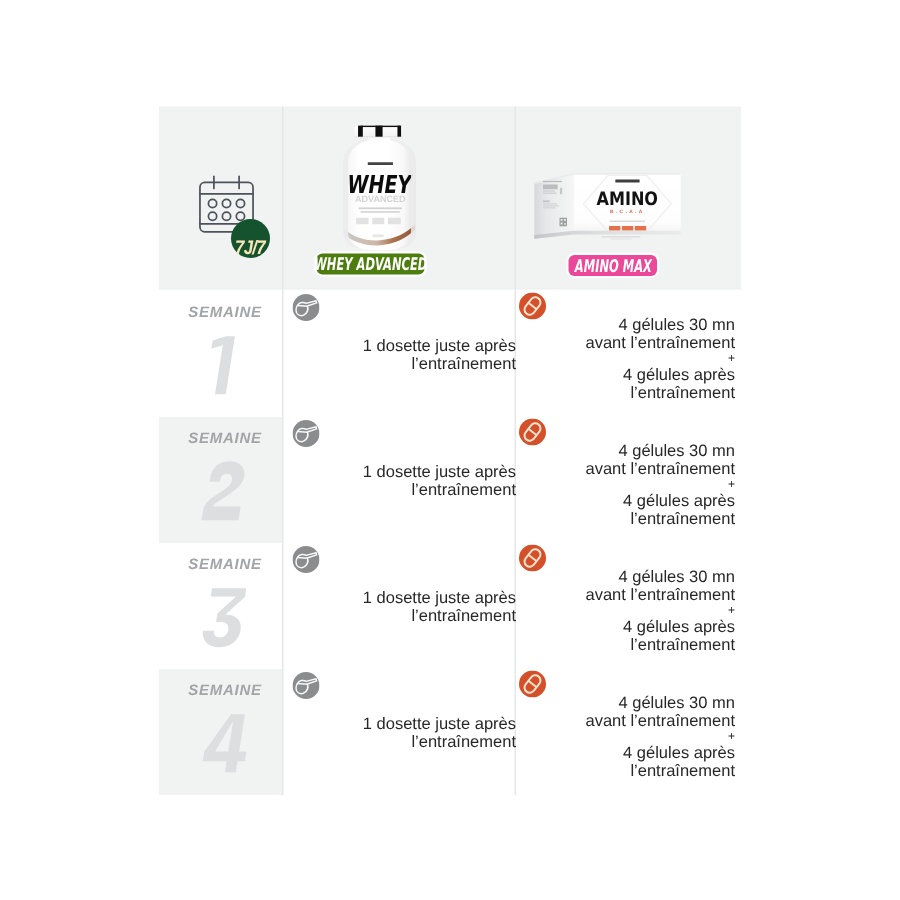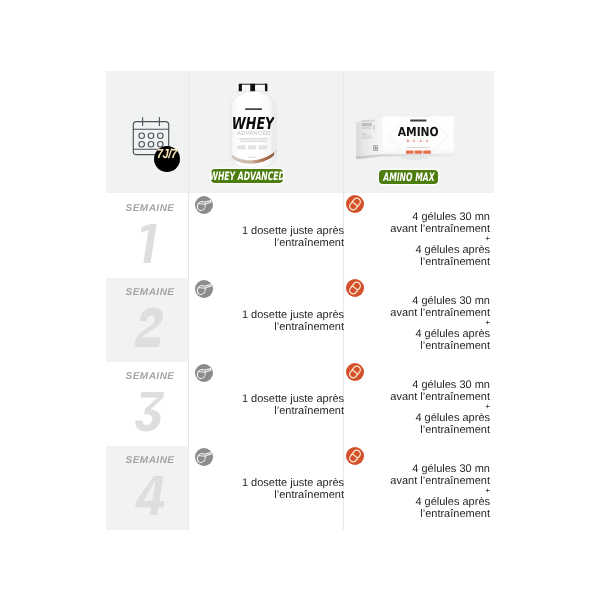--- a/index.html
+++ b/index.html
@@ -24,21 +24,21 @@
   .sr{position:absolute;width:1px;height:1px;overflow:hidden;clip:rect(0 0 0 0);white-space:nowrap;}
 
   .cell-txt{position:absolute;font-size:11px;color:#272727;line-height:12px;text-align:right;}
   .cell-txt .plus{font-size:8px;line-height:1.1;}
   .iconbox{position:absolute;width:18px;height:18px;}
 
   
   .cal-wrap{position:absolute;left:19px;top:42px;width:60px;height:60px;}
   .cal-svg{position:absolute;left:0px;top:0px;}
   .freq-badge{position:absolute;left:28.5px;top:32.5px;width:26px;height:26px;border-radius:50%;
-              background:#000000;display:flex;align-items:flex-start;justify-content:center;}
+              background:#14532d;display:flex;align-items:flex-end;justify-content:center;}
   .freq-badge span{font-family:"Liberation Sans",sans-serif;font-size:13px;font-weight:bold;
                    font-style:italic;color:#fae6b8;letter-spacing:-0.5px;
                    transform:scaleX(0.86);display:inline-block;}
 
   
   .prod{position:absolute;top:0;height:121px;}
   .prod-img{position:absolute;left:0;top:0;}
   .pbadge{position:absolute;height:14px;border-radius:4px;display:flex;align-items:center;
           justify-content:center;box-shadow:0 0 0 1.5px rgba(255,255,255,0.85);}
   .pbadge span{font-family:"DejaVu Sans",sans-serif;font-size:11.6px;font-weight:bold;font-style:italic;
@@ -193,21 +193,21 @@
       <rect x="21.0" y="32.0" width="1.2" height="1.2" fill="#f2f2f2"></rect>
       <rect x="18.8" y="34.4" width="1.2" height="1.2" fill="#f2f2f2"></rect>
       <rect x="21.2" y="34.8" width="1.0" height="1.0" fill="#f2f2f2"></rect>
       </g>
       <g>
       <path d="M1.2 42.6 L27.6 39.9 L98.8 39.9 L98.8 42.4 L27.6 42.4 L1.2 45.2 Z" fill="url(#botg)" opacity="0.75"></path>
       <rect x="46" y="43.4" width="26" height="1.0" fill="#dcdddd"></rect>
       <rect x="52" y="45.0" width="14" height="0.8" fill="#e3e4e4"></rect>
       </g>
     </svg>
-    <div class="pbadge" style="left:50px;top:99px;width:59px;background:#4d7c0f">
+    <div class="pbadge" style="left:50px;top:99px;width:59px;background:#ec4899">
       <span>AMINO MAX</span>
     </div>
   </div>
 
   <div id="rows-content">
       <div class="cell-week" style="top:121px">
         <div class="wk-label">SEMAINE</div>
         <div class="wk-num"><svg width="33" height="47" viewBox="0 0 34 44" aria-hidden="true">
             <path d="M23.3 2 L17.0 42 L9.6 42 L15.0 8.2 L7.1 10.6 L8.0 5.0 L17.2 2 Z" fill="#dcdee0"></path>
           </svg><span class="sr">1</span></div>

